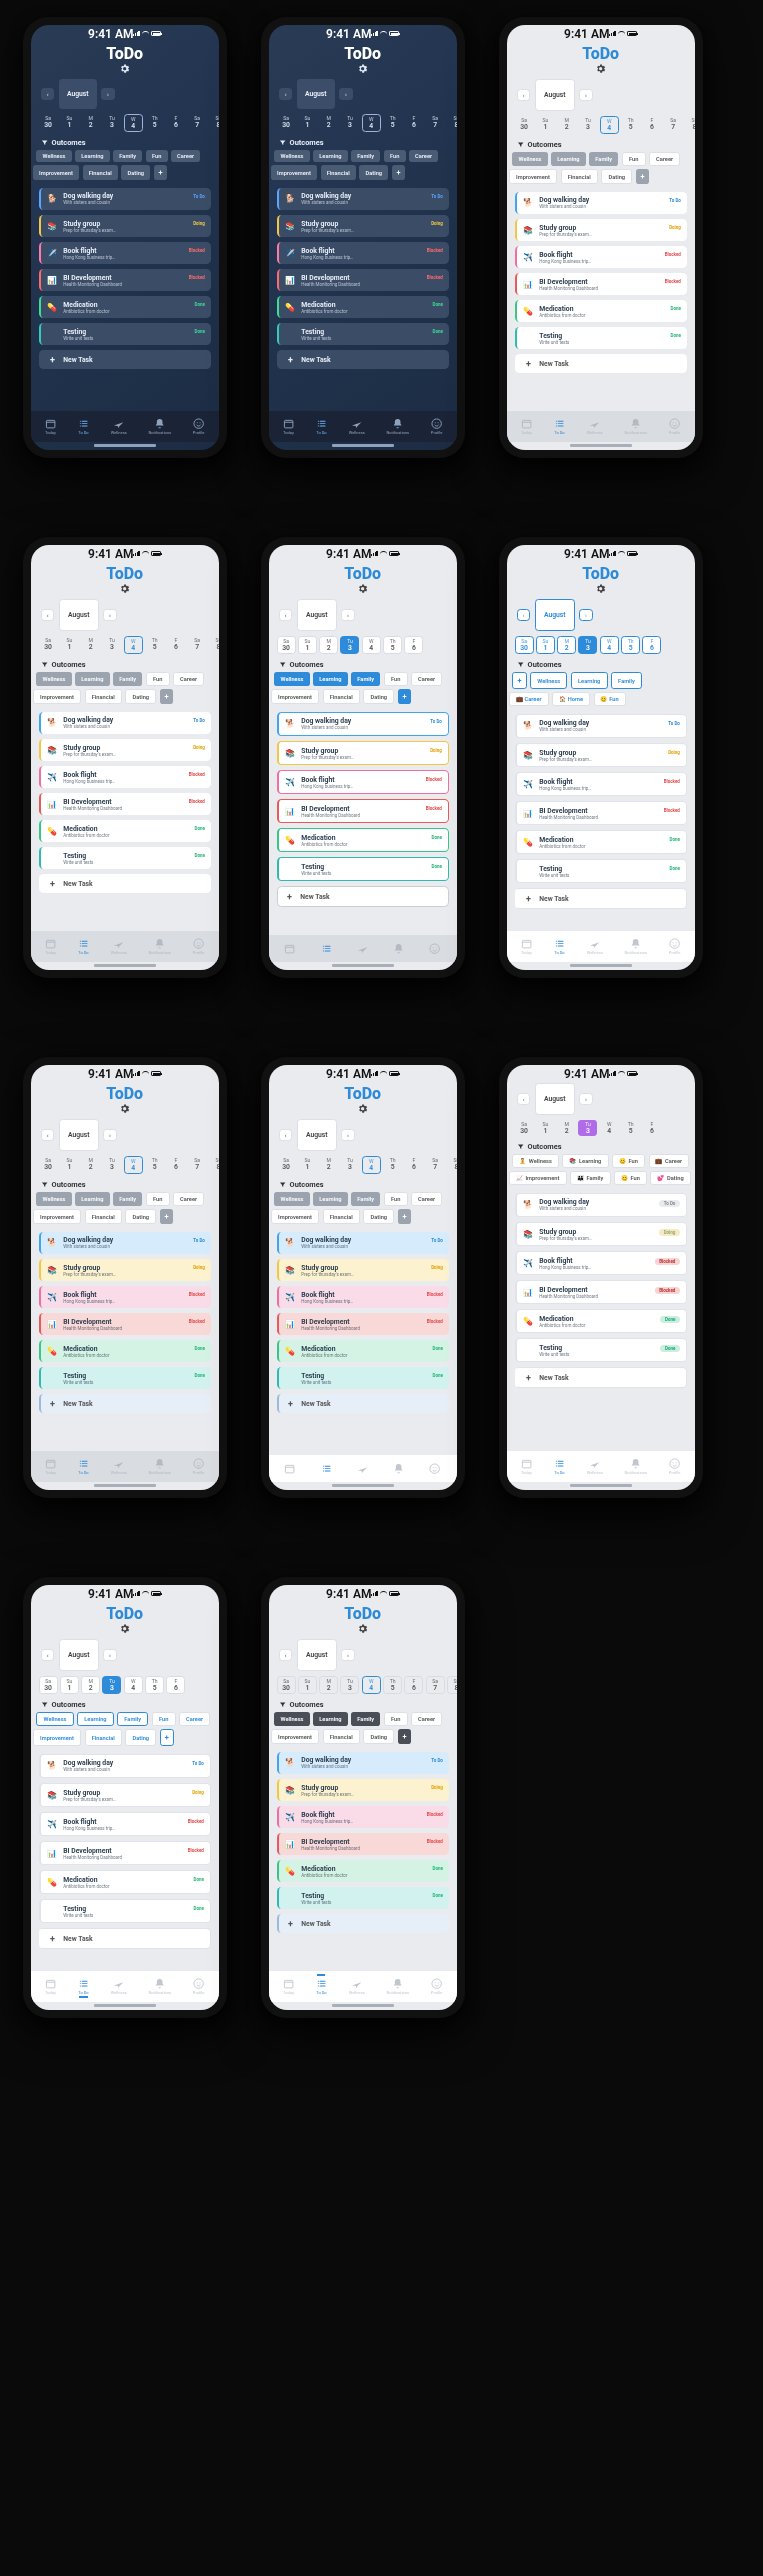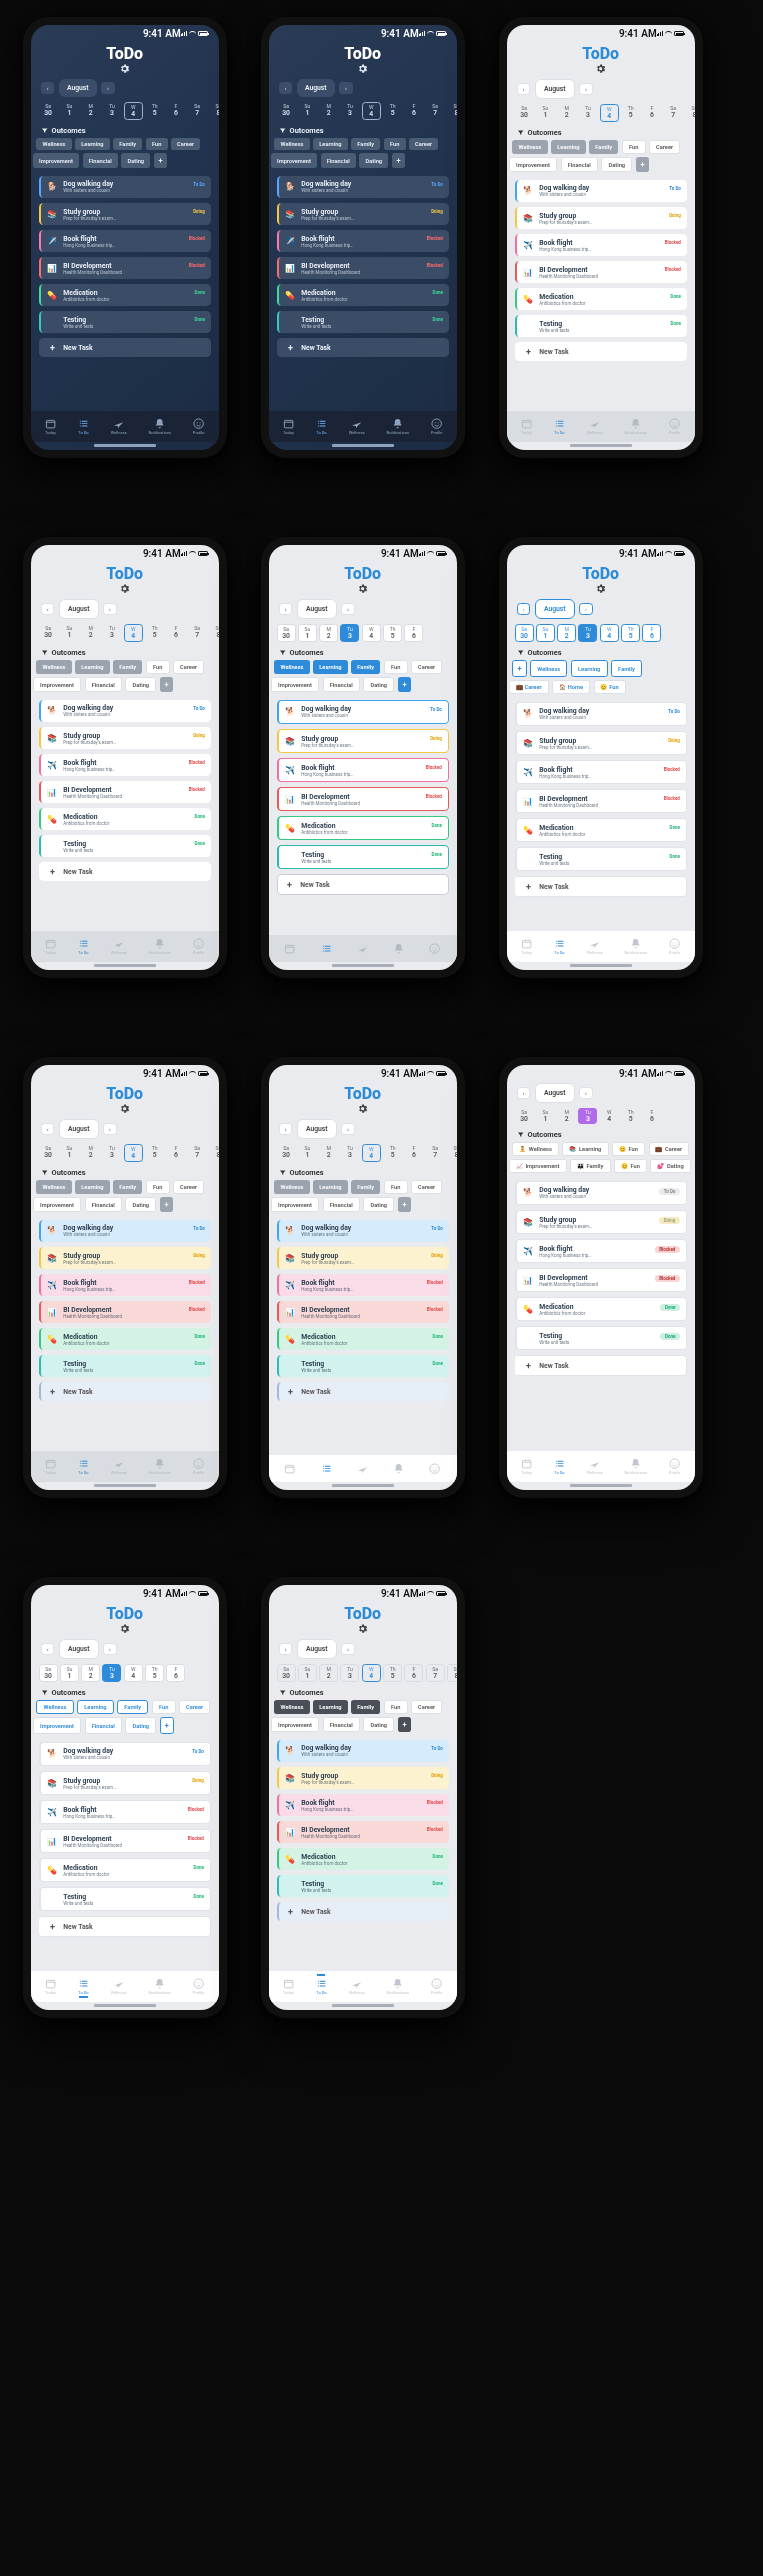--- a/index.html
+++ b/index.html
@@ -22,23 +22,23 @@
   .screen {
     width: 100%; height: 100%;
     border-radius: 18px;
     overflow: hidden;
     display: flex; flex-direction: column;
     position: relative;
   }
   
   .status {
     height: 17px;
-    display: flex; align-items: center; justify-content: flex-end;
+    display: flex; align-items: center; justify-content: center;
     padding: 0 10.2px;
-    font-size: 10px; font-weight: 600;
+    font-size: 12px; font-weight: 600;
     flex: 0 0 auto;
   }
   .status .right { display: flex; gap: 2.3px; align-items: center; }
   .sig-bars { display: flex; align-items: flex-end; gap: 0.6px; }
   .sig-bars span { width: 1.1px; background: currentColor; display: block; }
   .sig-bars span:nth-child(1){height:1.7px} .sig-bars span:nth-child(2){height:2.8px}
   .sig-bars span:nth-child(3){height:4px} .sig-bars span:nth-child(4){height:5.1px}
   .wifi { width:6.8px; height:5.1px; position:relative; }
   .wifi::before{content:"";position:absolute;inset:0;border:1.1px solid currentColor;border-bottom:none;border-left:none;border-right:none;border-radius:6.8px 6.8px 0 0;}
   .batt { width:10.2px; height:5.1px; border:0.6px solid currentColor; border-radius:1.1px; position:relative;}
@@ -57,21 +57,21 @@
 
   
   .month-row { display:flex; align-items:center; gap:4.5px; padding:1.1px 10.2px 4.5px; }
   .nav-chip, .month-chip {
     border-radius: 3.4px;
     font-size:6.8px;
     display:flex;align-items:center;justify-content:center;
     padding: 2.3px 4.5px;
   }
   .nav-chip { width:13.6px; height:12.4px; font-size:6.2px;}
-  .month-chip { font-weight:600; padding:5px 8px;border-radius:6px;}
+  .month-chip { font-weight:600; padding:11px 8px;}
 
   
   .week {
     display:flex; gap:2.3px; padding:0 8px 5.7px;
     font-size:5.1px; overflow:hidden;
   }
   .day {
     flex:0 0 auto; width:19px;
     text-align:center;
     border-radius:3.4px; padding:1.1px 0 1.7px;

